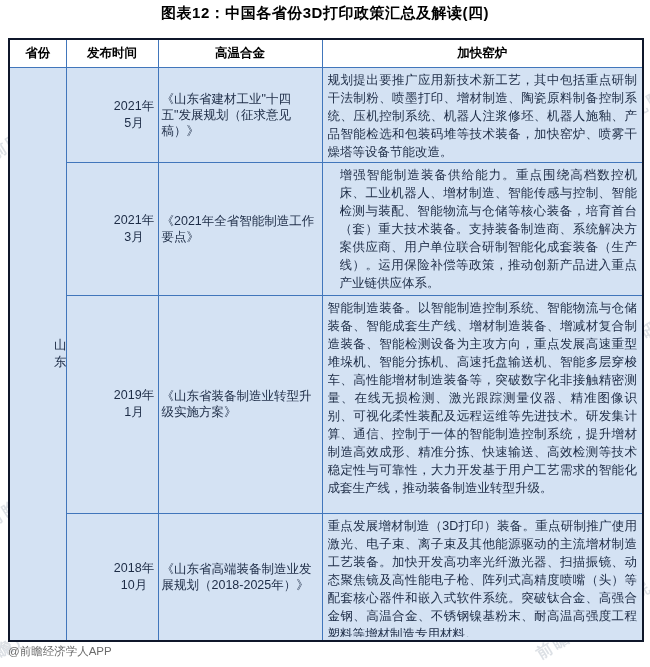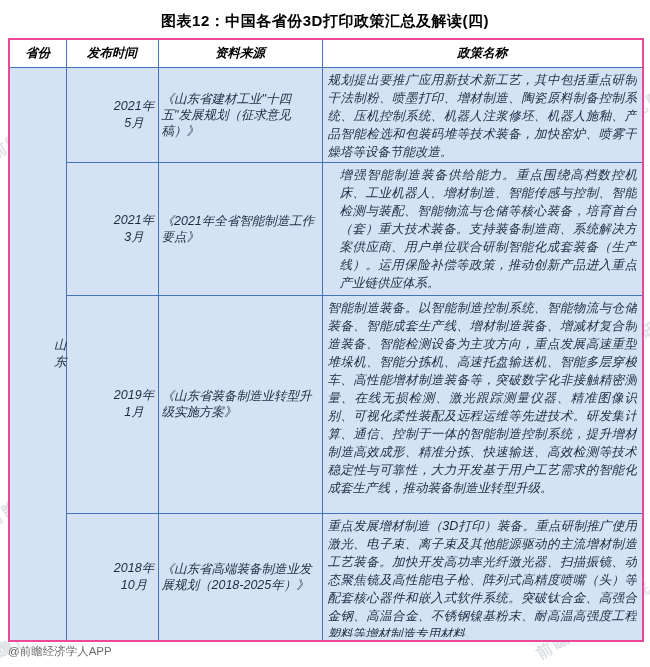--- a/index.html
+++ b/index.html
@@ -3,29 +3,28 @@
 <meta charset="utf-8">
 <style>
   * { margin:0; padding:0; box-sizing:border-box; }
   html,body { width:650px; height:667px; }
   body {
     font-family:"Liberation Sans","DejaVu Sans",sans-serif;
     background:#ffffff; position:relative; overflow:hidden;
     color:#1c2b45;
   }
   .page-title {
-    position:absolute; top:12px; left:0; width:650px;
+    position:absolute; top:4px; left:0; width:650px;
     text-align:center; font-size:15px; font-weight:bold; color:#000;
     letter-spacing:0.5px;
   }
   .table-wrap { position:absolute; left:8px; top:38px; width:634px; }
   table.policy-table {
     width:100%; border-collapse:collapse; table-layout:fixed;
-    border:2px solid #ec4899;
-    font-style:italic;
+    border:2px solid #0f172a;
   }
   .policy-table th, .policy-table td {
     border:1.5px solid #4176bb;
     font-size:12.5px;
     vertical-align:middle;
     padding-left:44px;
   }
   .policy-table th {
     background:#ffffff; color:#000; font-weight:bold;
     height:28px; text-align:center; padding:2px;
@@ -89,22 +88,22 @@
     <colgroup>
       <col style="width:57px">
         <col style="width:92px">
         <col style="width:164px">
         <col style="width:321px">
     </colgroup>
     <thead>
       <tr>
         <th>省份</th>
         <th>发布时间</th>
-        <th>资料来源</th>
-        <th>政策名称</th>
+        <th>高温合金</th>
+        <th>加快窑炉</th>
       </tr>
     </thead>
     <tbody>
       <tr class="r1">
         <td class="cell-province" rowspan="4">山东</td>
         <td class="cell-date">2021年5月</td>
         <td class="cell-policy">
             <div class="inner">《山东省建材工业"十四五"发展规划（征求意见稿）》</div>
           </td>
         <td class="cell-content">

